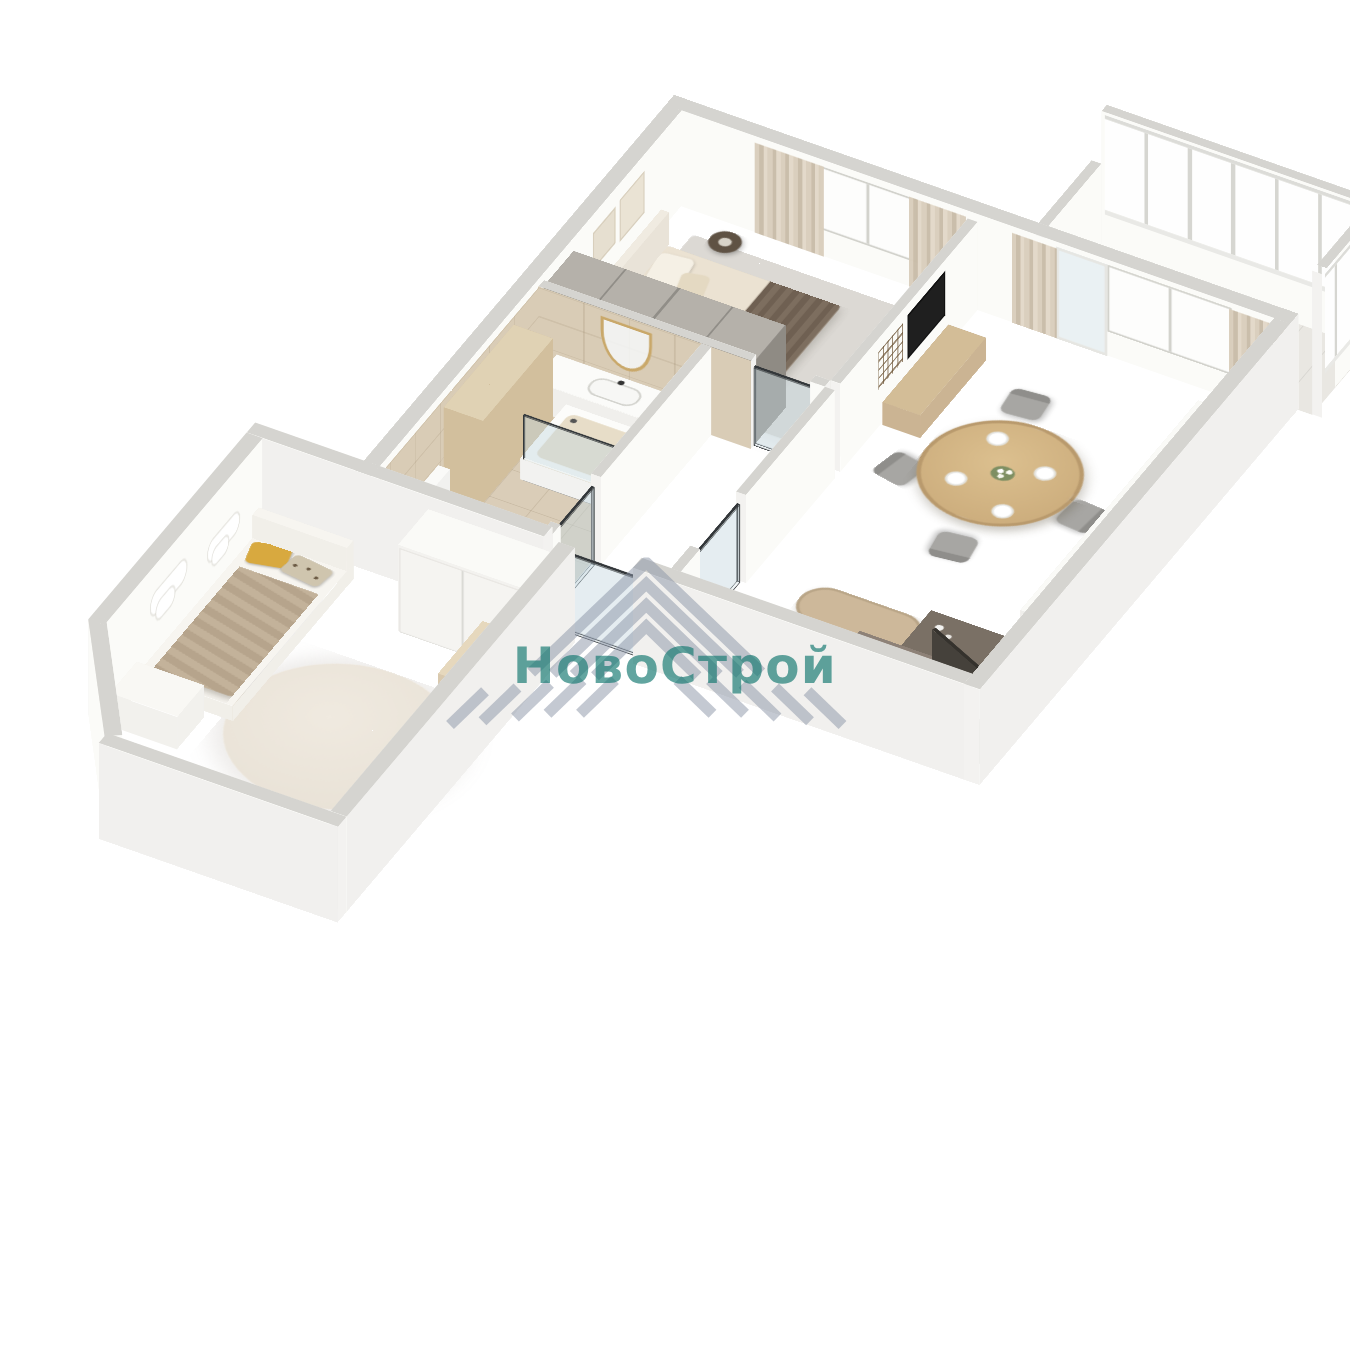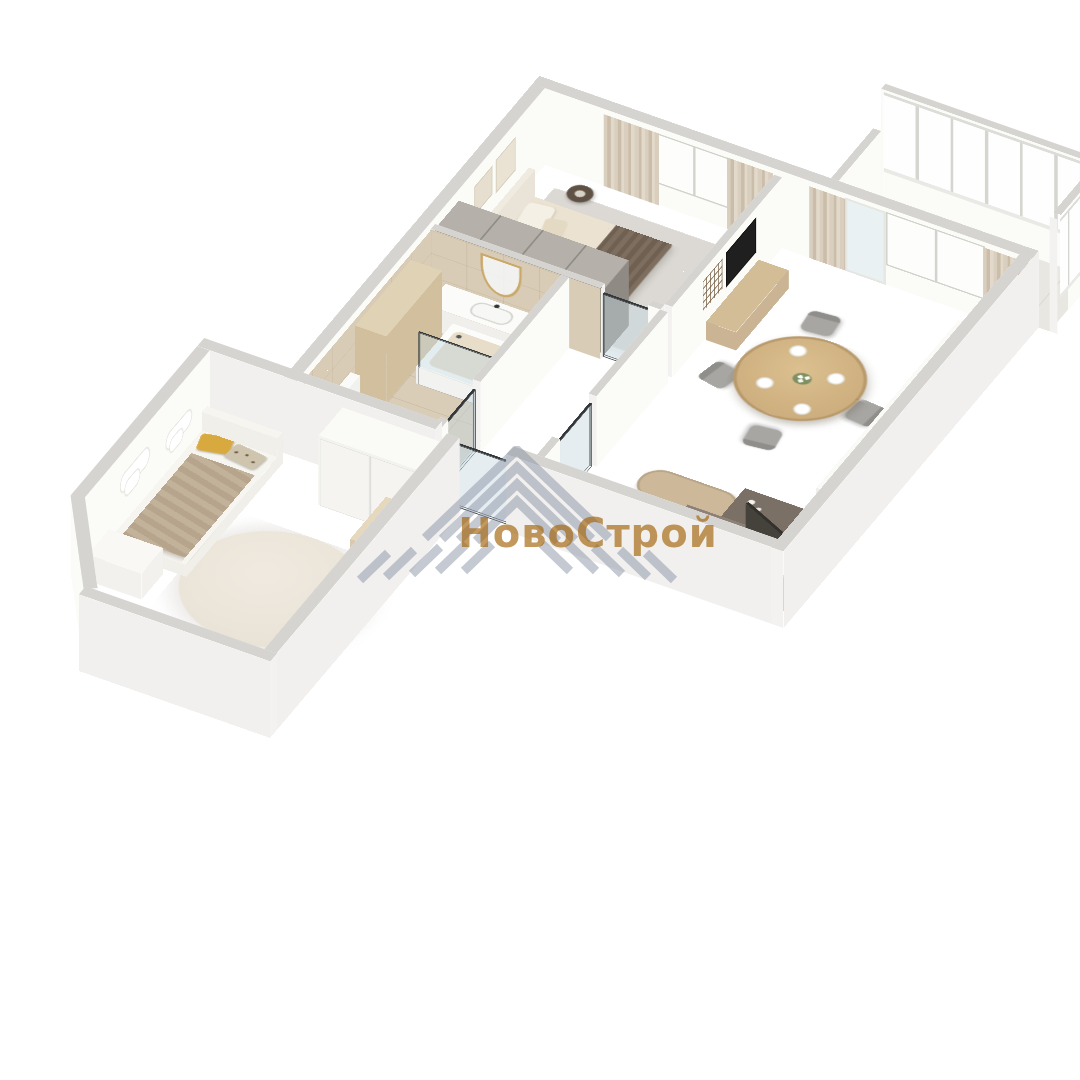--- a/index.html
+++ b/index.html
@@ -495,15 +495,15 @@
         <line x1="186" y1="101" x2="158" y2="128"></line>
         <line x1="160" y1="104" x2="132" y2="131"></line>
         <line x1="134" y1="107" x2="106" y2="134"></line>
         <line x1="288" y1="98" x2="316" y2="125"></line>
         <line x1="314" y1="98" x2="342" y2="125"></line>
         <line x1="340" y1="101" x2="368" y2="128"></line>
         <line x1="366" y1="104" x2="394" y2="131"></line>
         <line x1="392" y1="107" x2="420" y2="134"></line>
       </g>
     </svg>
-    <div class="wm-brand" style="color:#a16207;margin-left:48px;">НовоСтрой</div>
+    <div class="wm-brand" style="color:#0f766e;">НовоСтрой</div>
   </div>
 </div>
 
 </body></html>

